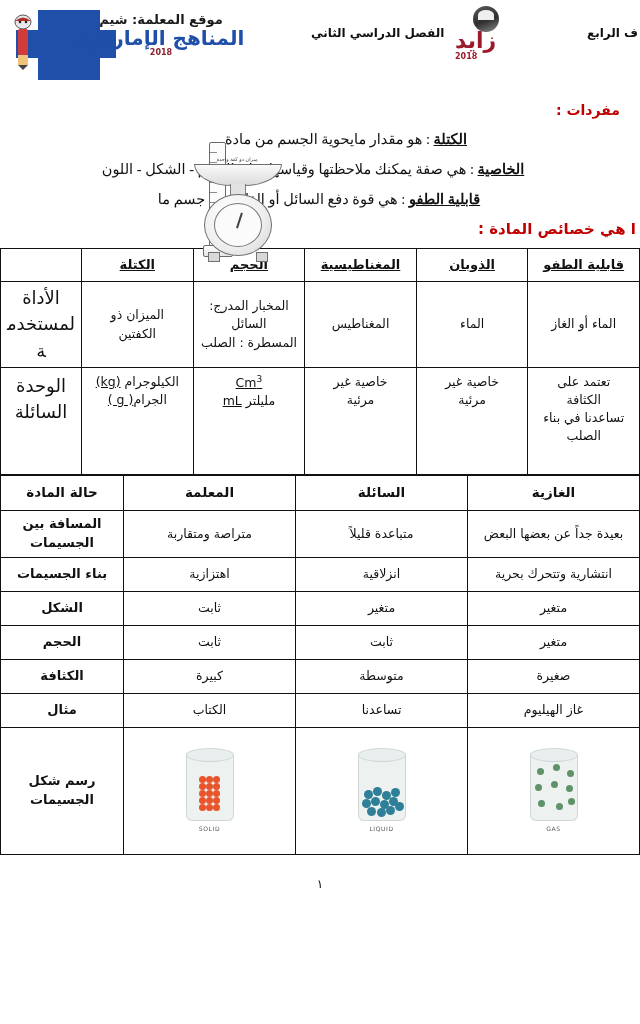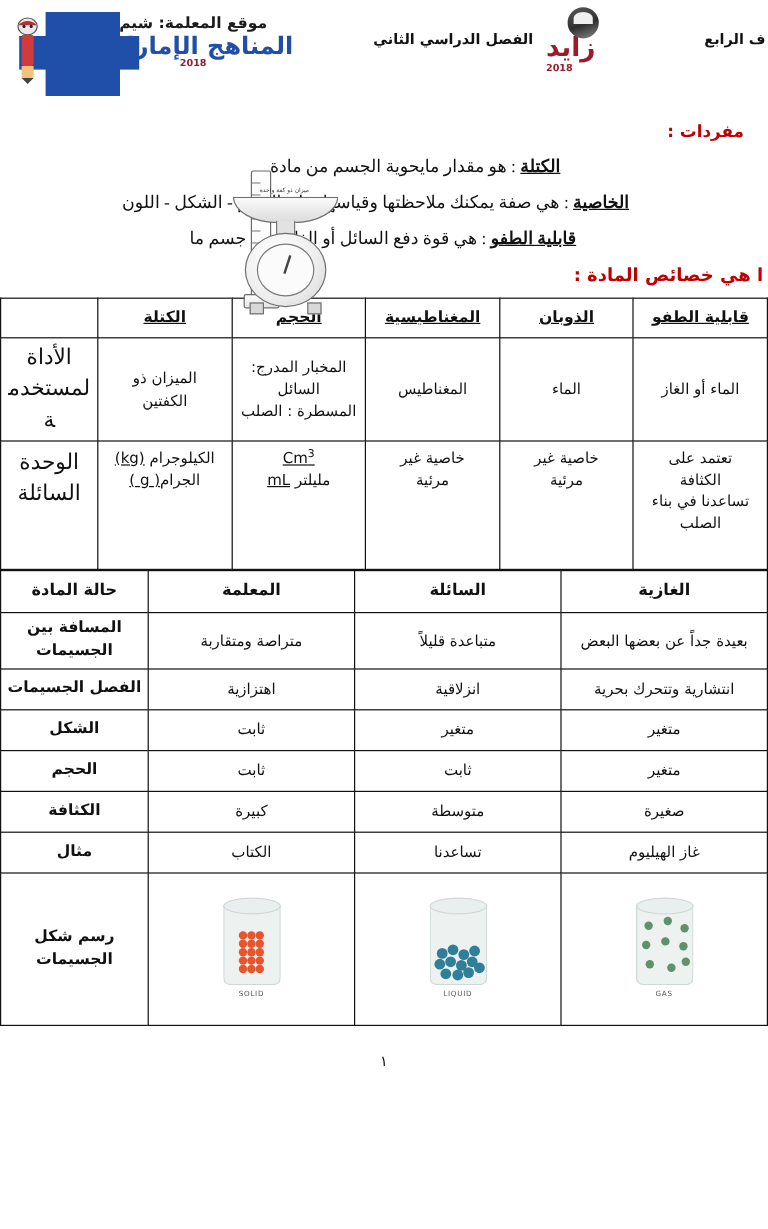--- a/index.html
+++ b/index.html
@@ -575,21 +575,21 @@
         <td class="rowhead c-label">
           <div>المسافة بين</div>
           <div>الجسيمات</div>
         </td>
       </tr>
 
       <tr class="short">
         <td>انتشارية وتتحرك بحرية</td>
         <td>انزلاقية</td>
         <td>اهتزازية</td>
-        <td class="rowhead c-label">الفصل الجسيمات</td>
+        <td class="rowhead c-label">بناء الجسيمات</td>
       </tr>
 
       <tr class="short">
         <td>متغير</td>
         <td>متغير</td>
         <td>ثابت</td>
         <td class="rowhead c-label">الشكل</td>
       </tr>
 
       <tr class="short">

